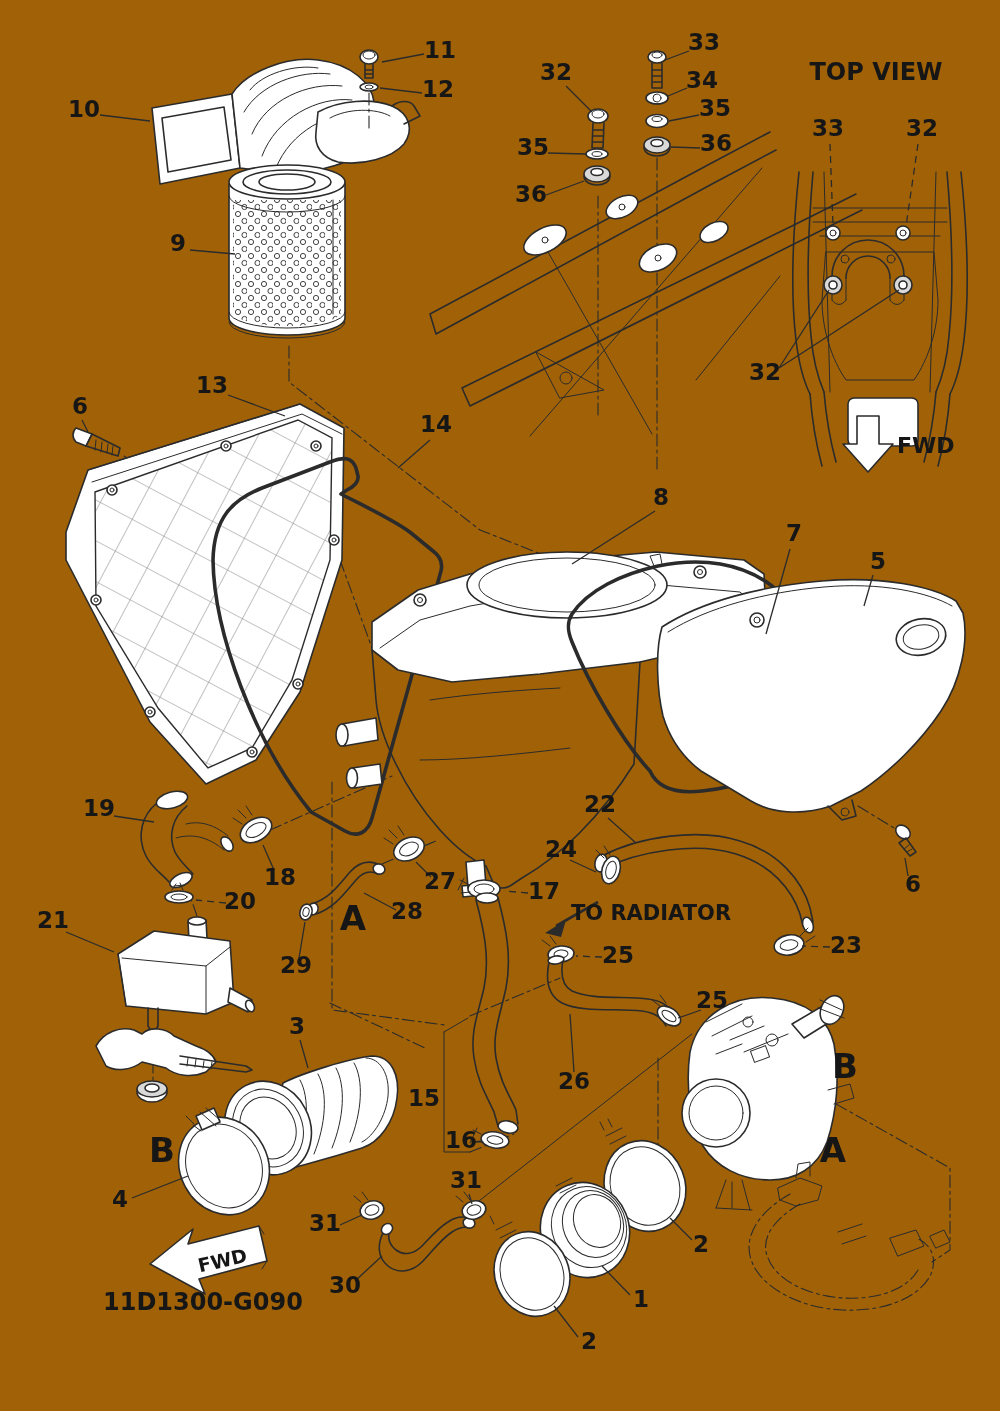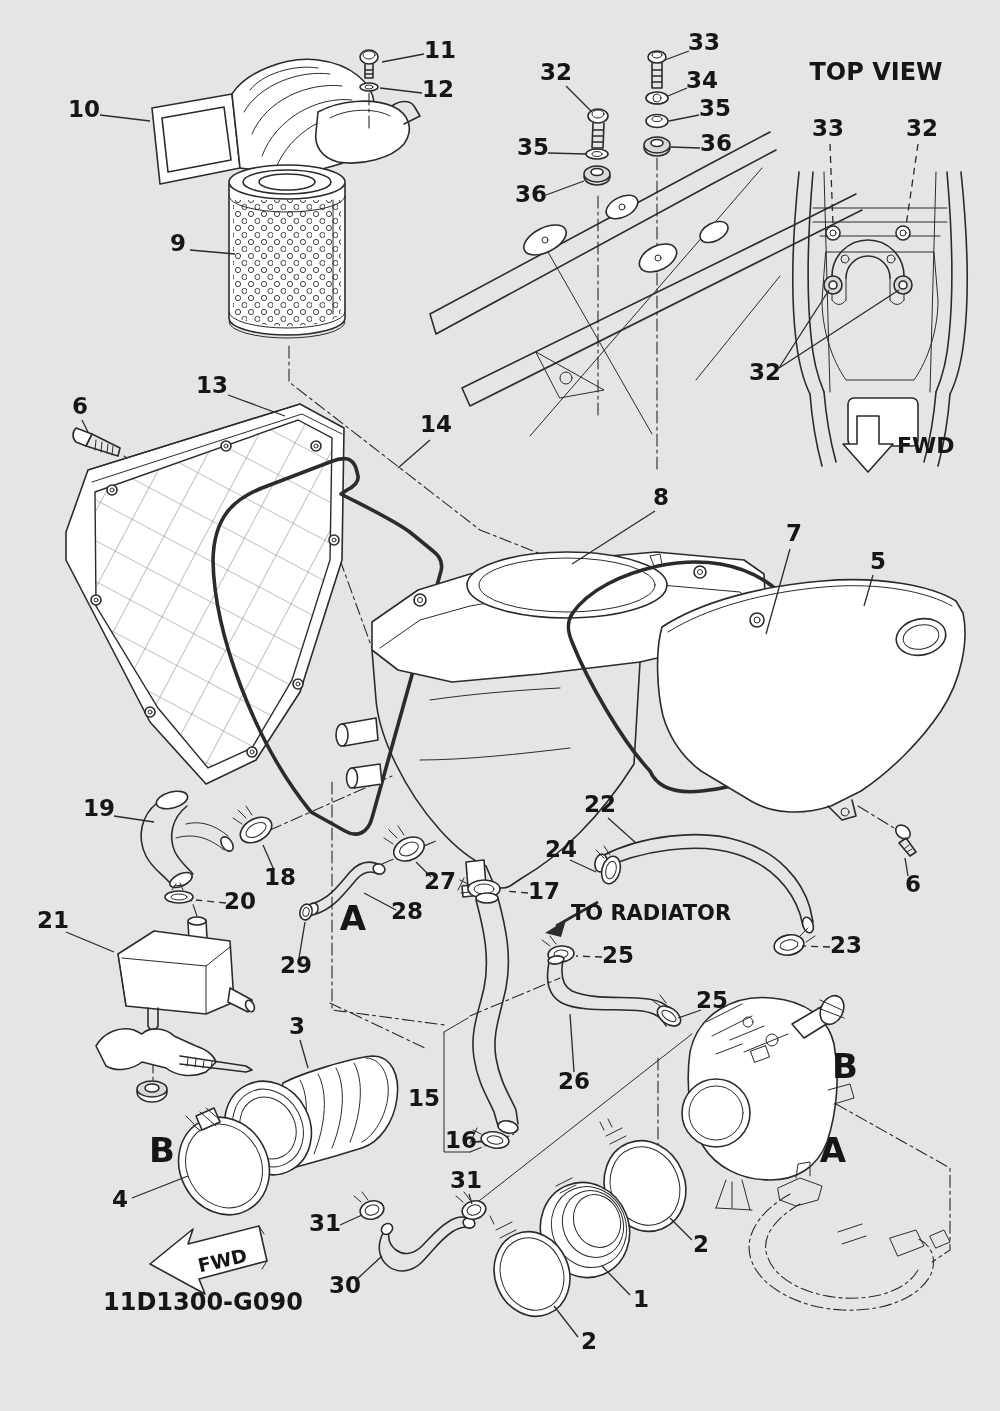--- a/index.html
+++ b/index.html
@@ -1,16 +1,16 @@
 <!DOCTYPE html>
 <html><head>
 <meta charset="utf-8">
 <style>
   html,body{margin:0;padding:0;background:#ffffff}
-  .stage{width:1000px;height:1411px;position:relative;background:#e5e5e5}
+  .stage{width:1000px;height:1411px;position:relative;background:#a16207}
   svg{display:block}
   .ln{fill:none;stroke:#2b2b2b;stroke-width:1.6;stroke-linecap:round;stroke-linejoin:round}
   .fw{fill:#ffffff}
   .gf{fill:#d9d9d9}
   .thin{stroke-width:1}
   .thick{stroke-width:3.6}
   .phantom{fill:none;stroke:#2b2b2b;stroke-width:1.1;stroke-dasharray:12 4 3 4;stroke-linecap:round}
   .lead{stroke:#2b2b2b;stroke-width:1.3}
   .dashed{stroke-dasharray:7 5}
   .callout{font:bold 23px "DejaVu Sans",sans-serif;fill:#161616;text-anchor:middle}

